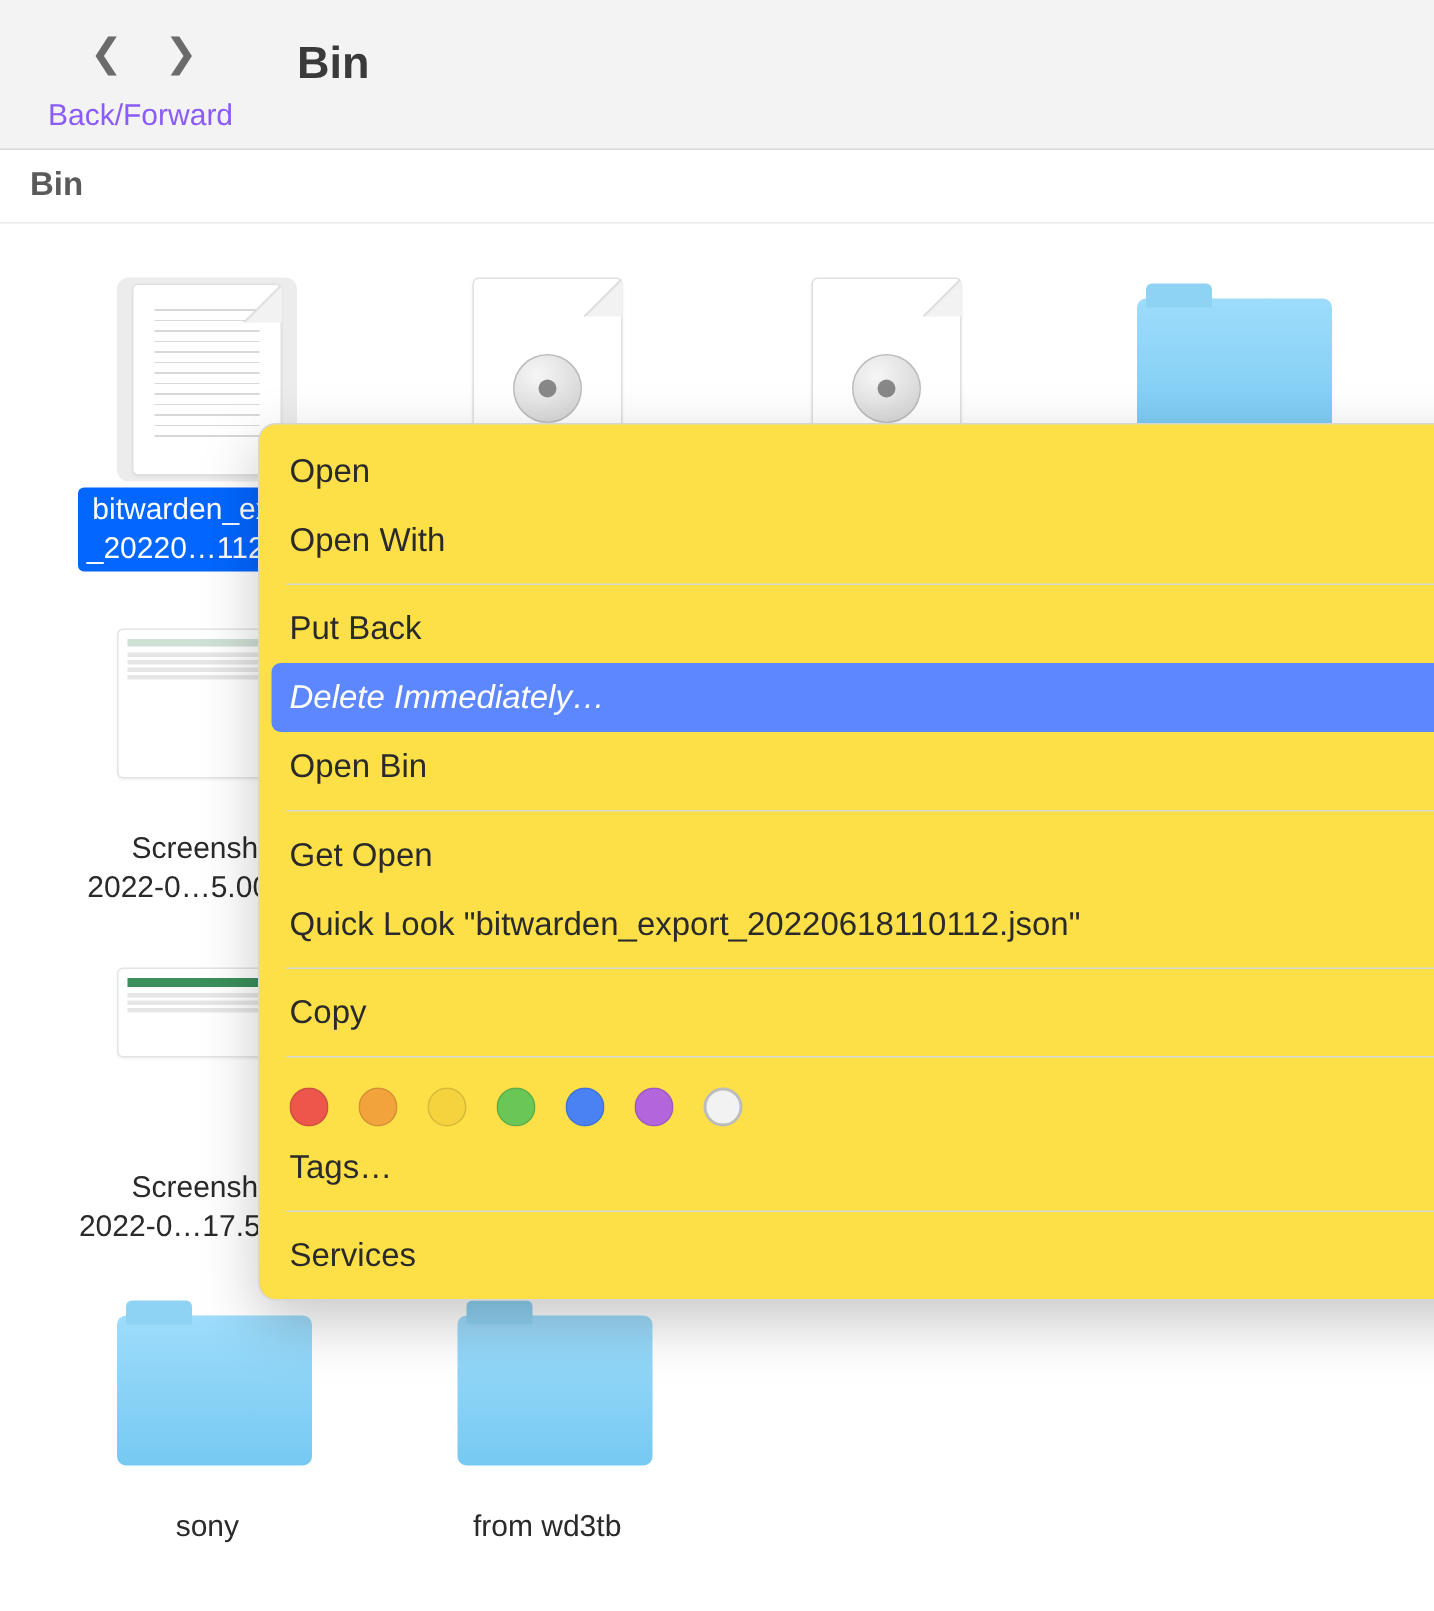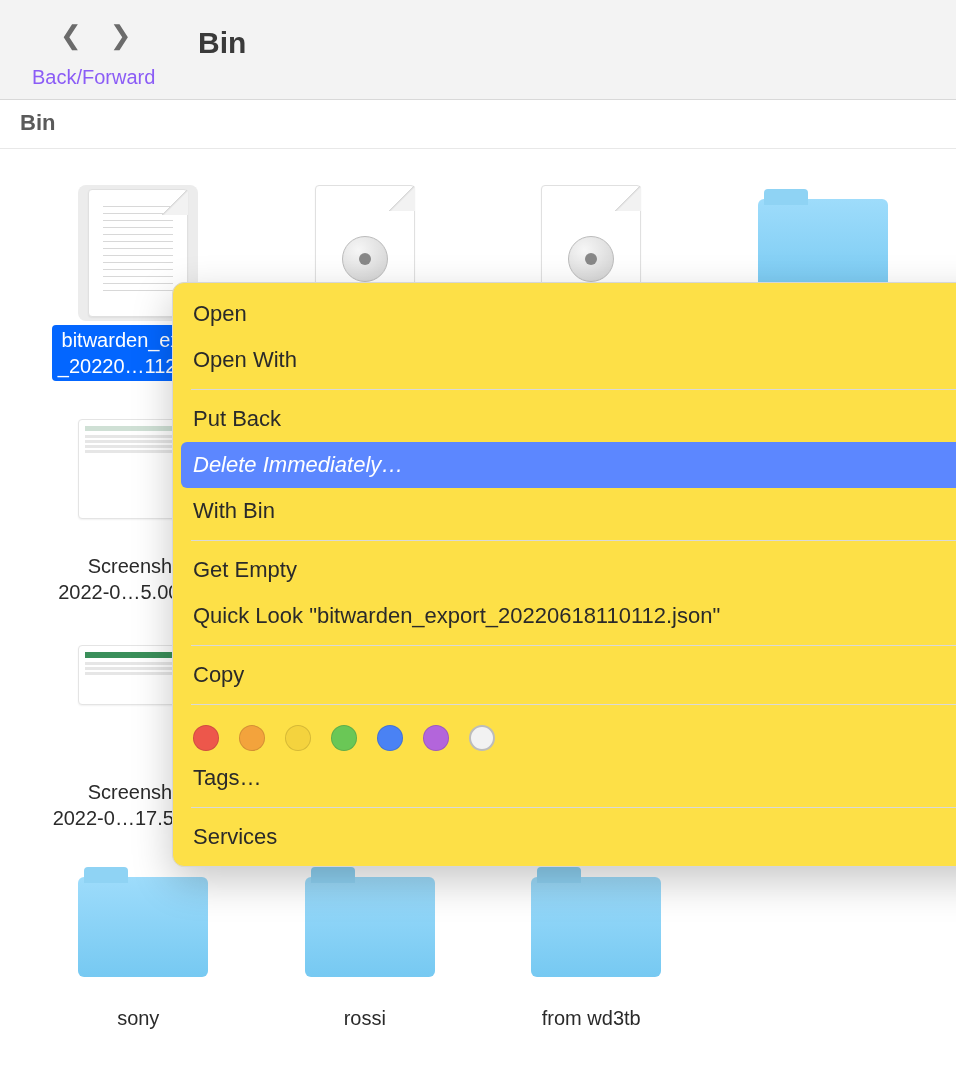--- a/index.html
+++ b/index.html
@@ -352,29 +352,20 @@
       </div>
     <div class="file-label">sony</div>
   </div>
   <div class="file-item">
     <div class="icon-box">
         <div class="folder">
           <div class="tab"></div>
           <div class="body"></div>
         </div>
       </div>
-    <div class="file-label">rossi</div>
-  </div>
-  <div class="file-item">
-    <div class="icon-box">
-        <div class="folder">
-          <div class="tab"></div>
-          <div class="body"></div>
-        </div>
-      </div>
     <div class="file-label">from wd3tb</div>
   </div>
 
 </div>
 
 <div class="context-menu">
   <div class="menu-item">
       <span>Open</span>
     </div>
   <div class="menu-item">
@@ -382,25 +373,25 @@
     <span class="chevron">❯</span>
   </div>
   <div class="menu-sep"></div>
   <div class="menu-item">
       <span>Put Back</span>
     </div>
   <div class="menu-item hover">
       <span>Delete Immediately…</span>
     </div>
   <div class="menu-item">
-      <span>With Bin</span>
+      <span>Open Bin</span>
     </div>
   <div class="menu-sep"></div>
   <div class="menu-item">
-      <span>Get Empty</span>
+      <span>Get Open</span>
     </div>
   <div class="menu-item">
       <span>Quick Look "bitwarden_export_20220618110112.json"</span>
     </div>
   <div class="menu-sep"></div>
   <div class="menu-item">
       <span>Copy</span>
     </div>
   <div class="menu-sep"></div>
   <div class="tag-row">

